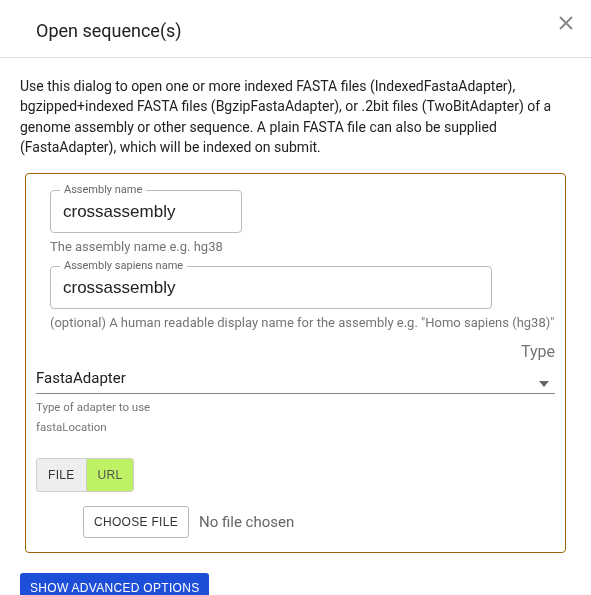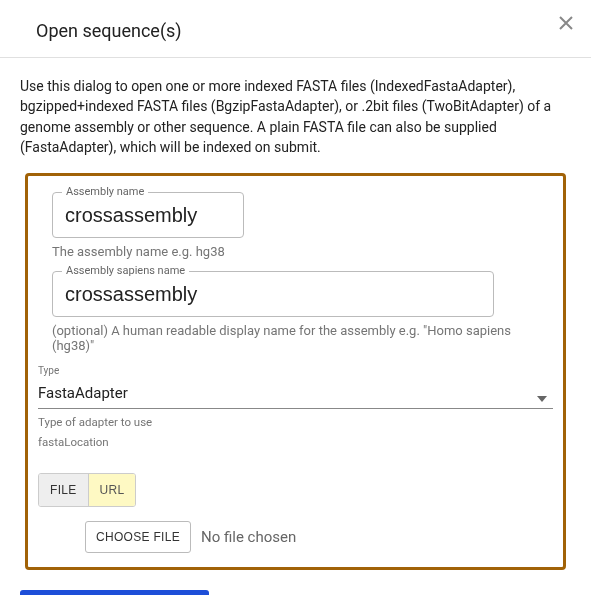--- a/index.html
+++ b/index.html
@@ -38,21 +38,21 @@
     .dialog-body {
       padding: 18px 20px 10px 20px;
     }
     .description {
       font-size: 14px;
       line-height: 1.45;
       color: #222;
       margin-bottom: 16px;
     }
     .assembly-card {
-      border: 3px solid #a16207;
+      border: 1px solid #a16207;
       border-radius: 4px;
       padding: 12px 10px 14px 10px;
       margin: 0 5px 10px 5px;
     }
     .field-wrap {
       position: relative;
       margin-top: 4px;
       padding-left: 14px;
     }
     .field-wrap + .helper {
@@ -62,21 +62,21 @@
       position: relative;
       display: inline-block;
       width: auto;
     }
     .outlined-input.narrow input { width: 192px; }
     .outlined-input.wide input { width: 442px; }
     .outlined-input input {
       border: 1px solid #bbb;
       border-radius: 4px;
       padding: 11px 12px 10px 12px;
-      font-size: 20px;
+      font-size: 17px;
       color: #222;
       background: #fff;
       outline: none;
     }
     .outlined-input label {
       position: absolute;
       top: -7px;
       left: 10px;
       background: #fff;
       padding: 0 4px;
@@ -85,23 +85,24 @@
     }
     .helper {
       font-size: 13px;
       color: #757575;
       padding: 6px 0 4px 14px;
     }
     .type-section {
       margin-top: 8px;
     }
     .type-label {
-      font-size: 10px;
+      font-size: 16px;
       color: #757575;
       margin-bottom: 6px;
+      text-align: right;
     }
     .select-wrap {
       position: relative;
       border-bottom: 1px solid #888;
       padding: 2px 0 6px 0;
       cursor: pointer;
     }
     .select-value {
       font-size: 15px;
       color: #212121;
@@ -123,21 +124,21 @@
       margin-top: 6px;
     }
     .toggle-group {
       display: inline-flex;
       border: 1px solid #ccc;
       border-radius: 3px;
       overflow: hidden;
       margin-top: 24px;
     }
     .toggle-btn {
-      background: #fef9c3;
+      background: #bef264;
       border: none;
       padding: 9px 11px;
       font-size: 12px;
       color: #555;
       cursor: pointer;
       letter-spacing: 0.3px;
     }
     .toggle-btn.active {
       background: #eee;
       color: #333;

